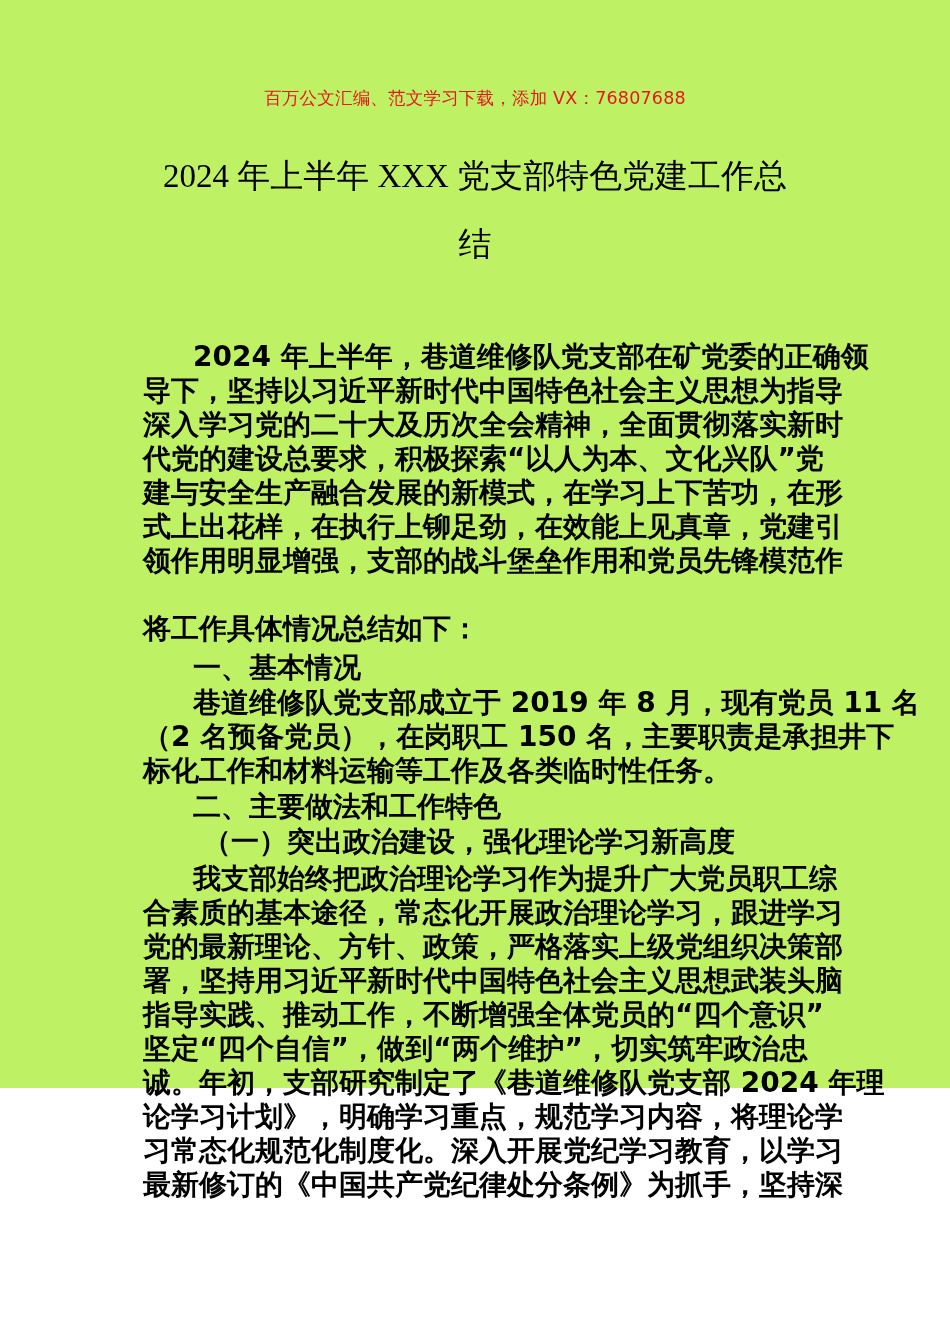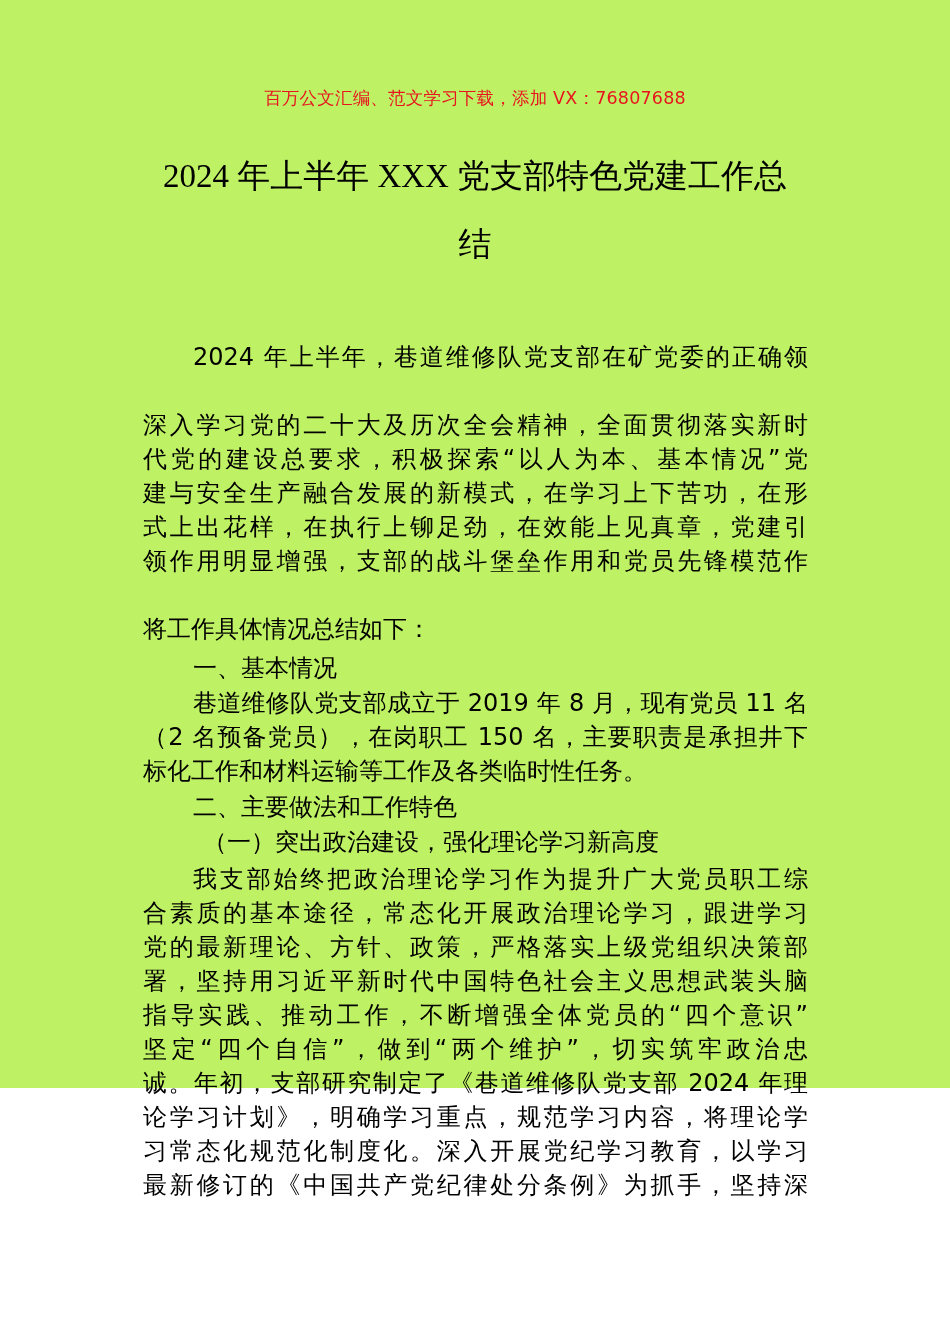--- a/index.html
+++ b/index.html
@@ -41,45 +41,47 @@
     line-height: 40px;
     color: #000;
     font-family: Liberation Serif, serif;
   }
   .title.l1 { top: 156px; }
   .title.l2 { top: 224px; }
   .body-line {
     position: absolute;
     left: 143px;
     width: 665px;
-    font-size: 24px;
+    font-size: 28px;
     line-height: 32px;
     height: 32px;
     white-space: nowrap;
     text-align: justify;
     text-align-last: justify;
     color: #000;
+    font-weight: bold;
   }
   .body-line.indent { left: 193px; width: 615px; }
   .body-line.last { text-align-last: left; }
   .body-line.paren { left: 183px; width: 625px; text-align-last: left; margin-left: 20px; }
 </style>
 </head>
 <body>
 
 <div class="page">
 
   <div class="watermark">百万公文汇编、范文学习下载，添加 VX：76807688</div>
 
   <div class="title l1">2024 年上半年 XXX 党支部特色党建工作总</div>
   <div class="title l2">结</div>
 
   <div class="body-line indent" style="top:341px">2024 年上半年，巷道维修队党支部在矿党委的正确领</div>
+  <div class="body-line" style="top:375px">导下，坚持以习近平新时代中国特色社会主义思想为指导</div>
   <div class="body-line" style="top:409px">深入学习党的二十大及历次全会精神，全面贯彻落实新时</div>
-  <div class="body-line" style="top:443px">代党的建设总要求，积极探索“以人为本、基本情况”党</div>
+  <div class="body-line" style="top:443px">代党的建设总要求，积极探索“以人为本、文化兴队”党</div>
   <div class="body-line" style="top:477px">建与安全生产融合发展的新模式，在学习上下苦功，在形</div>
   <div class="body-line" style="top:545px">领作用明显增强，支部的战斗堡垒作用和党员先锋模范作</div>
   <div class="body-line" style="top:511px">式上出花样，在执行上铆足劲，在效能上见真章，党建引</div>
   <div class="body-line last" style="top:613px">将工作具体情况总结如下：</div>
 
   <div class="body-line indent last" style="top:652px">一、基本情况</div>
 
   <div class="body-line indent" style="top:687px">巷道维修队党支部成立于 2019 年 8 月，现有党员 11 名</div>
   <div class="body-line" style="top:721px">（2 名预备党员），在岗职工 150 名，主要职责是承担井下</div>
   <div class="body-line last" style="top:755px">标化工作和材料运输等工作及各类临时性任务。</div>

